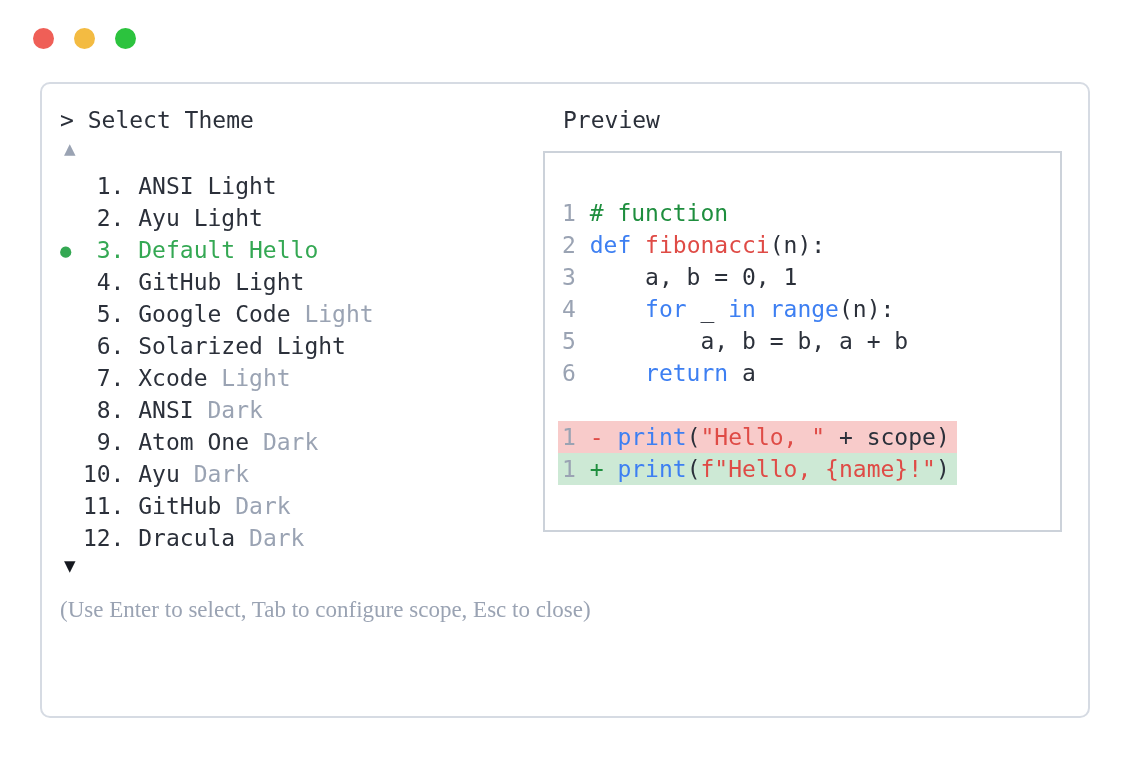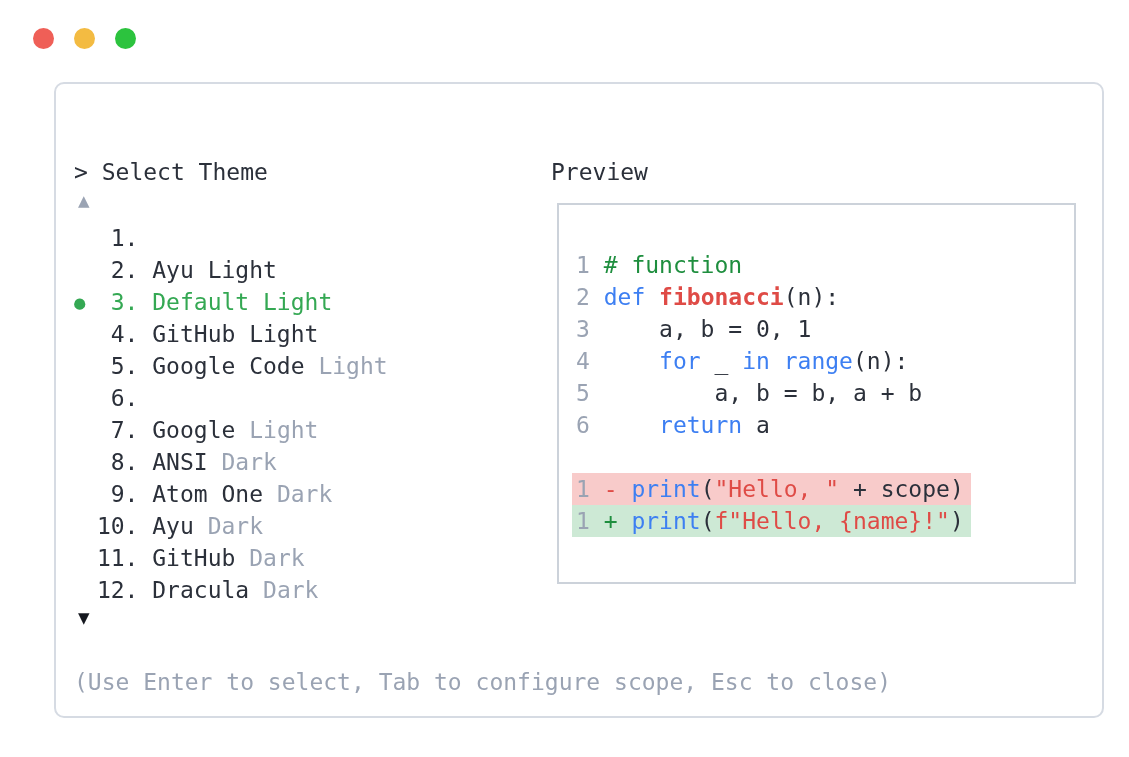--- a/index.html
+++ b/index.html
@@ -15,26 +15,26 @@
     position: absolute; left: 33px; top: 28px;
     display: flex; gap: 20px;
   }
   .dot { width: 21px; height: 21px; border-radius: 50%; }
   .dot.red    { background: var(--traffic-red, #ef5f57); }
   .dot.yellow { background: var(--traffic-yellow, #f3bb42); }
   .dot.green  { background: var(--traffic-green, #2cc33e); }
 
   
   .panel {
-    position: absolute; left: 54px; top: 82px;
+    position: absolute; left: 40px; top: 82px;
     width: 1050px; height: 636px;
     border: 2px solid var(--panel-border, #d6dbe3);
     border-radius: 10px;
     background: #ffffff;
-    padding: 72px 26px 0 18px;
+    padding: 20px 26px 0 18px;
     font-size: 23px;
     color: var(--text-dark, #2b303a);
   }
   .columns { display: flex; }
   .left-col { width: 477px; flex: 0 0 477px; }
   .right-col { flex: 1; }
 
   .prompt-line { line-height: 32px; white-space: pre; }
 
   .scroll-indicator {
@@ -50,26 +50,26 @@
     width: 2ch; color: var(--selected-green, #34a853);
     font-size: 19px; line-height: 32px;
   }
   .theme-row .num { width: 3ch; text-align: right; margin-right: 1ch; }
   .theme-row .tsuffix { color: var(--muted-gray, #9aa3b3); }
   .theme-row.selected .num,
   .theme-row.selected .tname,
   .theme-row.selected .tsuffix { color: var(--selected-green, #34a853); }
 
   .help-line {
-    margin-top: 36px; line-height: 32px;
-    color: var(--muted-gray, #9aa3b3); white-space: pre;
+    margin-top: 16px; line-height: 32px;
+    color: var(--muted-gray, #9aa3b3); white-space: pre; font-family: Liberation Serif, serif;
   }
 
   
-  .preview-title { line-height: 32px; }
+  .preview-title { line-height: 32px; margin-left: 26px; }
   .preview-box {
     margin-top: 15px; margin-left: 6px;
     width: 519px; height: 381px;
     border: 2px solid var(--preview-border, #ccd2da);
     background: #ffffff;
     padding: 44px 0 0 17px;
     overflow: hidden;
   }
   .code-line { height: 32px; line-height: 32px; white-space: pre; font-size: 23px; }
   .line-content { display: inline-block; line-height: 32px; white-space: pre; }
@@ -78,21 +78,21 @@
     padding: 0 7px 0 4px; margin-left: -4px;
   }
   .code-line.added .line-content {
     background: var(--diff-added-bg, #cde9d5);
     padding: 0 7px 0 4px; margin-left: -4px;
   }
   .ln { display: inline-block; width: 1ch; margin-right: 1ch; color: var(--muted-gray, #9aa3b3); }
   .tk-p { color: var(--text-dark, #2b303a); }
   .tk-k { color: var(--keyword-blue, #3d7ff2); }
   .tk-c { color: var(--comment-green, #1e8e3e); }
-  .tk-f { color: var(--string-red, #df4b46); font-weight: bold; }
+  .tk-f { color: var(--string-red, #df4b46); }
   .tk-s { color: var(--string-red, #df4b46); }
   .tk-del { color: var(--string-red, #df4b46); }
   .tk-add { color: var(--comment-green, #1e8e3e); }
 </style>
 </head>
 <body>
 
 <div class="traffic-lights">
   <div class="dot red"></div>
   <div class="dot yellow"></div>
@@ -102,55 +102,57 @@
 <div class="panel">
   <div class="columns">
 
     <div class="left-col">
       <div class="prompt-line">&gt; Select Theme</div>
       <div class="scroll-indicator scroll-up">▲</div>
       <div class="theme-list">
           <div class="theme-row">
     <span class="marker"></span>
     <span class="num">1.</span>
+    <span class="tname">ANSI Light</span>
     <span class="tsuffix"></span>
   </div>
           <div class="theme-row">
     <span class="marker"></span>
     <span class="num">2.</span>
     <span class="tname">Ayu Light</span>
     <span class="tsuffix"></span>
   </div>
           <div class="theme-row selected">
     <span class="marker">●</span>
     <span class="num">3.</span>
-    <span class="tname">Default Light</span>
+    <span class="tname">Default Hello</span>
     <span class="tsuffix"></span>
   </div>
           <div class="theme-row">
     <span class="marker"></span>
     <span class="num">4.</span>
     <span class="tname">GitHub Light</span>
     <span class="tsuffix"></span>
   </div>
           <div class="theme-row">
     <span class="marker"></span>
     <span class="num">5.</span>
     <span class="tname">Google Code</span>
     <span class="tsuffix"> Light</span>
   </div>
           <div class="theme-row">
     <span class="marker"></span>
     <span class="num">6.</span>
+    <span class="tname">Solarized Light</span>
     <span class="tsuffix"></span>
   </div>
           <div class="theme-row">
     <span class="marker"></span>
     <span class="num">7.</span>
-    <span class="tname">Google</span>
+    <span class="tname">Xcode</span>
     <span class="tsuffix"> Light</span>
   </div>
           <div class="theme-row">
     <span class="marker"></span>
     <span class="num">8.</span>
     <span class="tname">ANSI</span>
     <span class="tsuffix"> Dark</span>
   </div>
           <div class="theme-row">
     <span class="marker"></span>

